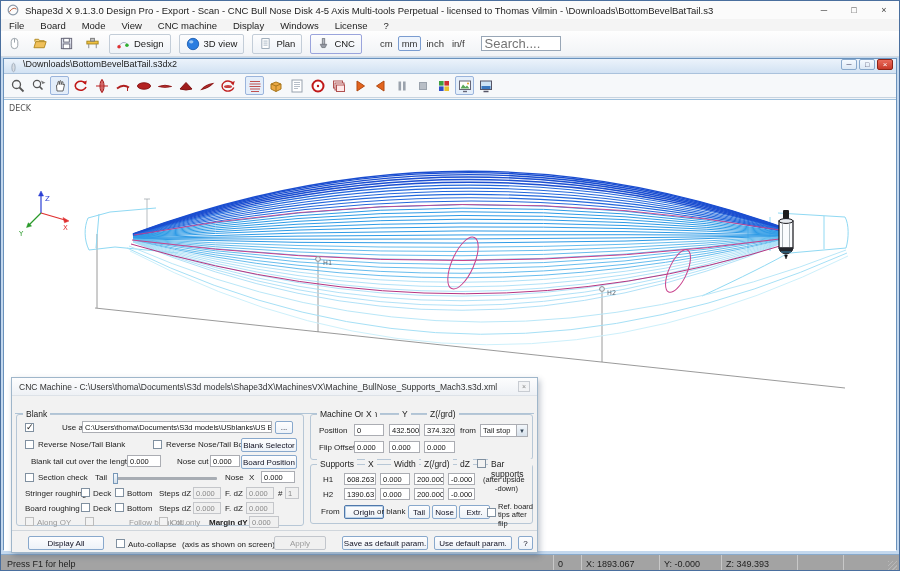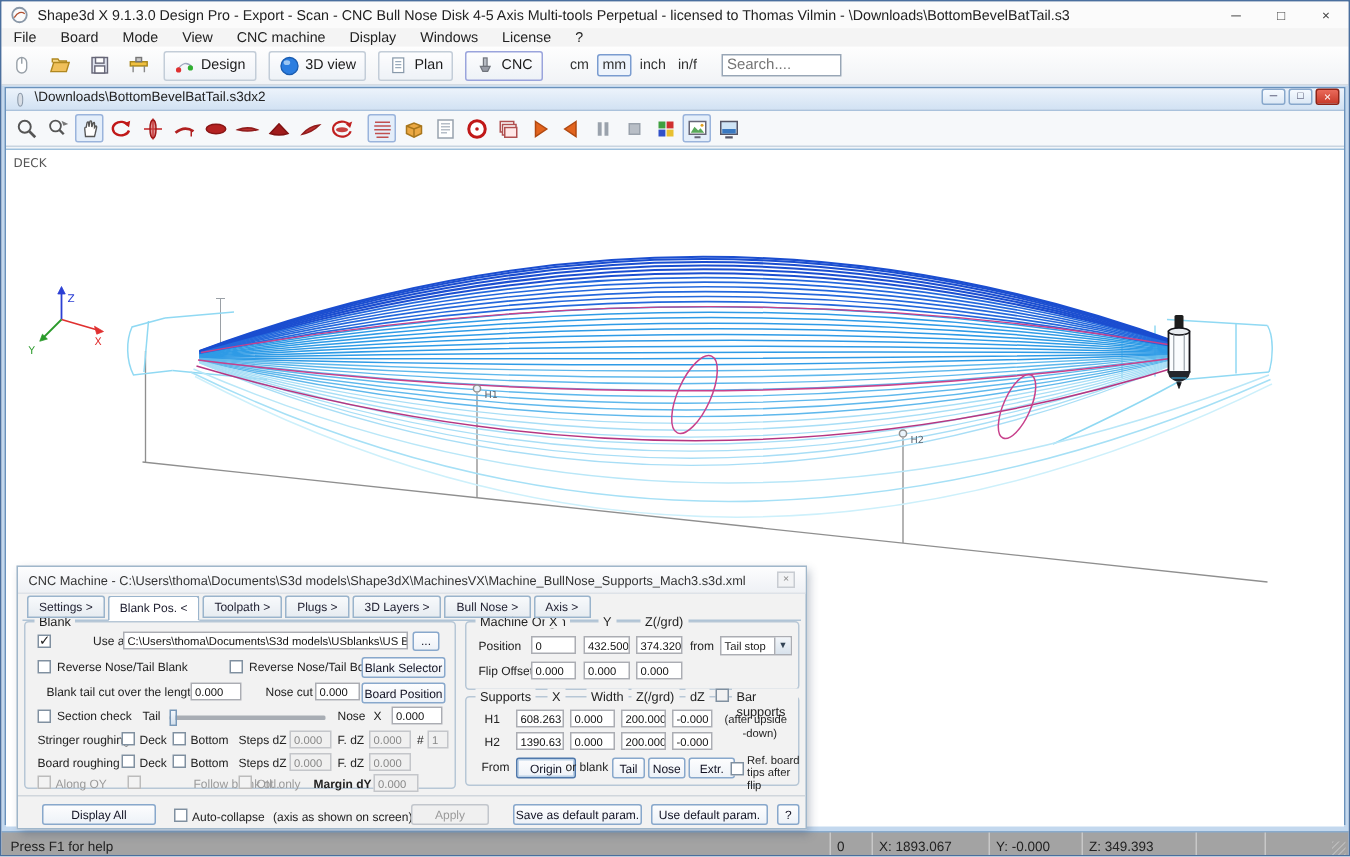--- a/index.html
+++ b/index.html
@@ -17,21 +17,21 @@
   .menubar span{font-size:9.5px;color:#222;padding:0 8px;}
   
   .toolbar{position:absolute;left:0;top:30px;width:100%;height:26px;background:linear-gradient(#fefefe,#f1f3f6);
            border-bottom:1px solid #d5dbe2;display:flex;align-items:center;}
   .tico{width:20px;height:18px;margin:0 3px;display:flex;align-items:center;justify-content:center;}
   .tbtn{height:20px;border:1px solid #c3cdd8;border-radius:2px;background:linear-gradient(#fdfdfe,#eef2f7);
         display:flex;align-items:center;padding:0 6px;margin:0 4px;font-size:9.5px;gap:4px;}
   .tbtn.violet{border-color:#9aa4dc;}
   .unit{font-size:9.5px;padding:1px 3px;margin:0 1px;color:#333;}
   .unit.on{border:1px solid #7a9cd0;background:#eef4fc;border-radius:2px;}
-  .search{width:80px;height:15px;border:1px solid #98a6b6;font-size:10px;padding:0 3px;margin-left:12px;
+  .search{width:80px;height:15px;border:1px solid #98a6b6;font-size:13px;padding:0 3px;margin-left:12px;
           font-family:"Liberation Sans",sans-serif;}
   .filetabs{position:absolute;right:4px;top:2px;display:flex;gap:5px;}
   .ftab{height:20px;display:flex;align-items:center;padding:0 12px;font-size:9.5px;border:1px solid #d8dce4;background:#f4f6f8;}
   .ftab.on{background:#fff;border:1px solid #a8b0e0;}
   
   .mdi{position:absolute;left:0;top:56px;width:900px;height:497px;background:#c3d8ee;}
   .child{position:absolute;left:2px;top:1px;width:894px;height:492px;border:1px solid #6a92bc;background:#f2f5f8;}
   .ctitle{height:15px;background:linear-gradient(#ecf3fb,#d2e2f3);border-bottom:1px solid #aac2dc;display:flex;align-items:flex-start;}
   .ctitle .cicon{width:11px;height:11px;margin:0 4px;}
   .ctitle .ctext{font-size:9px;color:#222;}
@@ -441,29 +441,20 @@
             <text x="15" y="136" fill="#2a9a2a" font-size="7">Y</text>
           </svg>
       </div>
     </div>
 
     <div class="dlg">
       <div class="dlg-title">
         <span style="white-space:nowrap;overflow:hidden;">CNC Machine - C:\Users\thoma\Documents\S3d models\Shape3dX\MachinesVX\Machine_BullNose_Supports_Mach3.s3d.xml</span>
         <span class="dlg-close">×</span>
       </div>
-      <div class="dtabs" id="dtabs">
-          <span class="dtab">Settings &gt;</span>
-          <span class="dtab on">Blank Pos. &lt;</span>
-          <span class="dtab">Toolpath &gt;</span>
-          <span class="dtab">Plugs &gt;</span>
-          <span class="dtab">3D Layers &gt;</span>
-          <span class="dtab">Bull Nose &gt;</span>
-          <span class="dtab">Axis &gt;</span>
-        </div>
       <div class="tabline"></div>
 
       <div class="grp" style="left:4px;top:36px;width:288px;height:112px;">
         <span class="legend">Blank</span>
         <span class="cb on" style="left:8px;top:8px;"></span>
         <span class="lab" style="left:21px;top:8px;padding-left:24px;">Use a Blank</span>
         <div class="fld" style="left:65px;top:6px;width:190px;">C:\Users\thoma\Documents\S3d models\USblanks\US Blanks Supe</div>
         <div class="dbtn" style="left:258px;top:6px;width:18px;height:13px;">...</div>
 
         <span class="cb" style="left:8px;top:25px;"></span>

